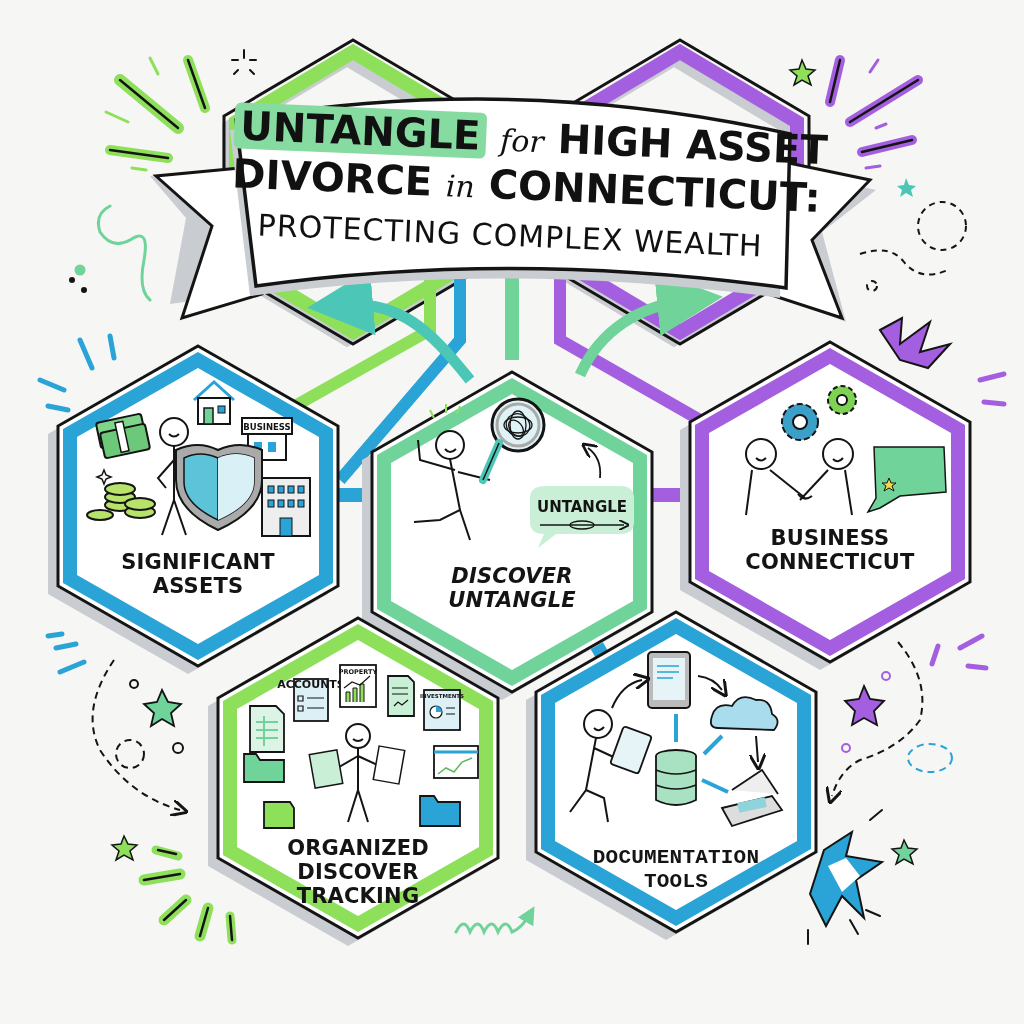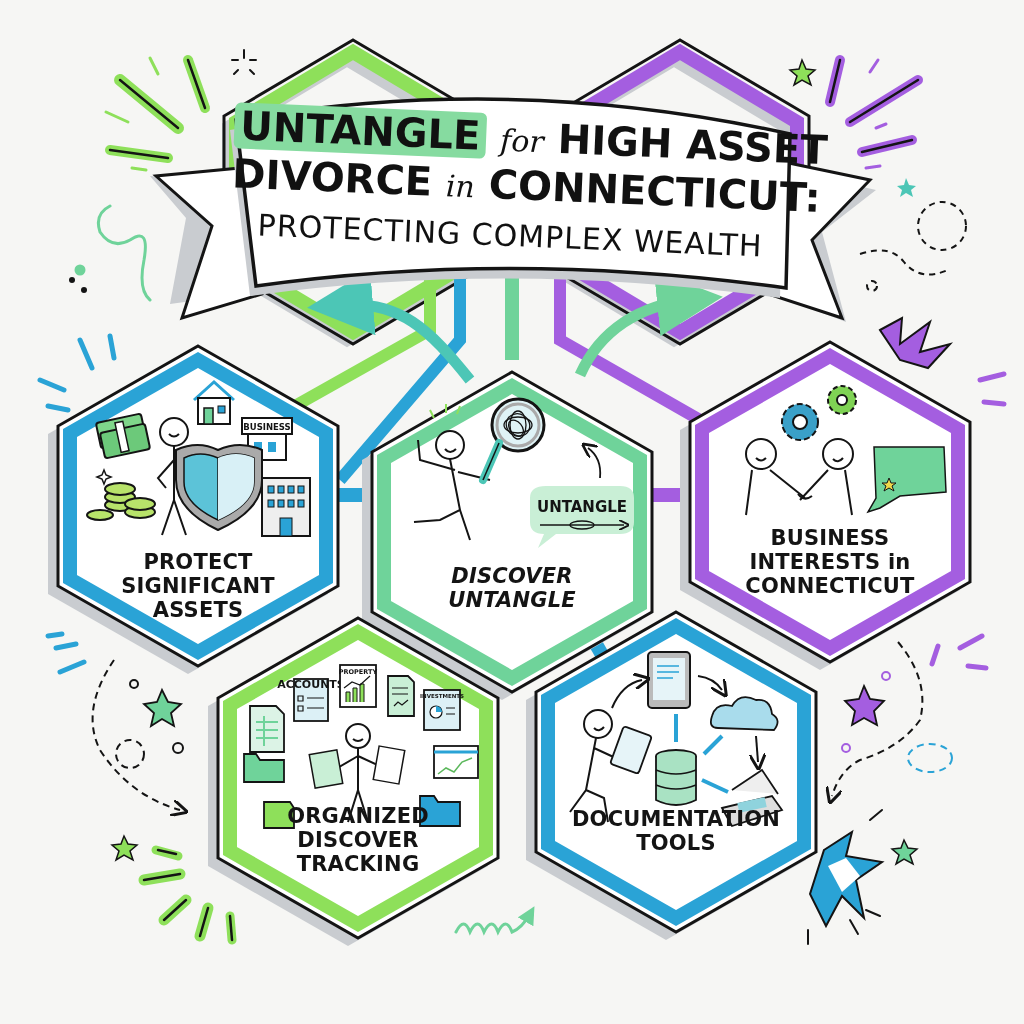--- a/index.html
+++ b/index.html
@@ -384,34 +384,32 @@
   </div>
   <div class="title-line t2">
     <span>DIVORCE</span>
     <span class="script">in</span>
     <span>CONNECTICUT:</span>
   </div>
   <div class="title-line t3">PROTECTING COMPLEX WEALTH</div>
 </div>
 
 <div class="hex-label" style="left:98px; top:550px; width:200px;">
-  <span>PROTECT</span>
   <span>SIGNIFICANT</span>
   <span>ASSETS</span>
 </div>
 <div class="hex-label" style="left:412px; top:564px; width:200px;font-style:italic;">
   <span>DISCOVER</span>
   <span>UNTANGLE</span>
 </div>
 <div class="hex-label" style="left:720px; top:526px; width:220px;">
   <span>BUSINESS</span>
-  <span>INTERESTS in</span>
   <span>CONNECTICUT</span>
 </div>
-<div class="hex-label" style="left:258px; top:804px; width:200px;">
+<div class="hex-label" style="left:258px; top:836px; width:200px;">
   <span>ORGANIZED</span>
   <span>DISCOVER</span>
   <span>TRACKING</span>
 </div>
-<div class="hex-label" style="left:566px; top:807px; width:220px;">
+<div class="hex-label" style="left:566px; top:846px; width:220px;font-family:Liberation Mono, monospace;">
   <span>DOCUMENTATION</span>
   <span>TOOLS</span>
 </div>
 
 </body></html>

